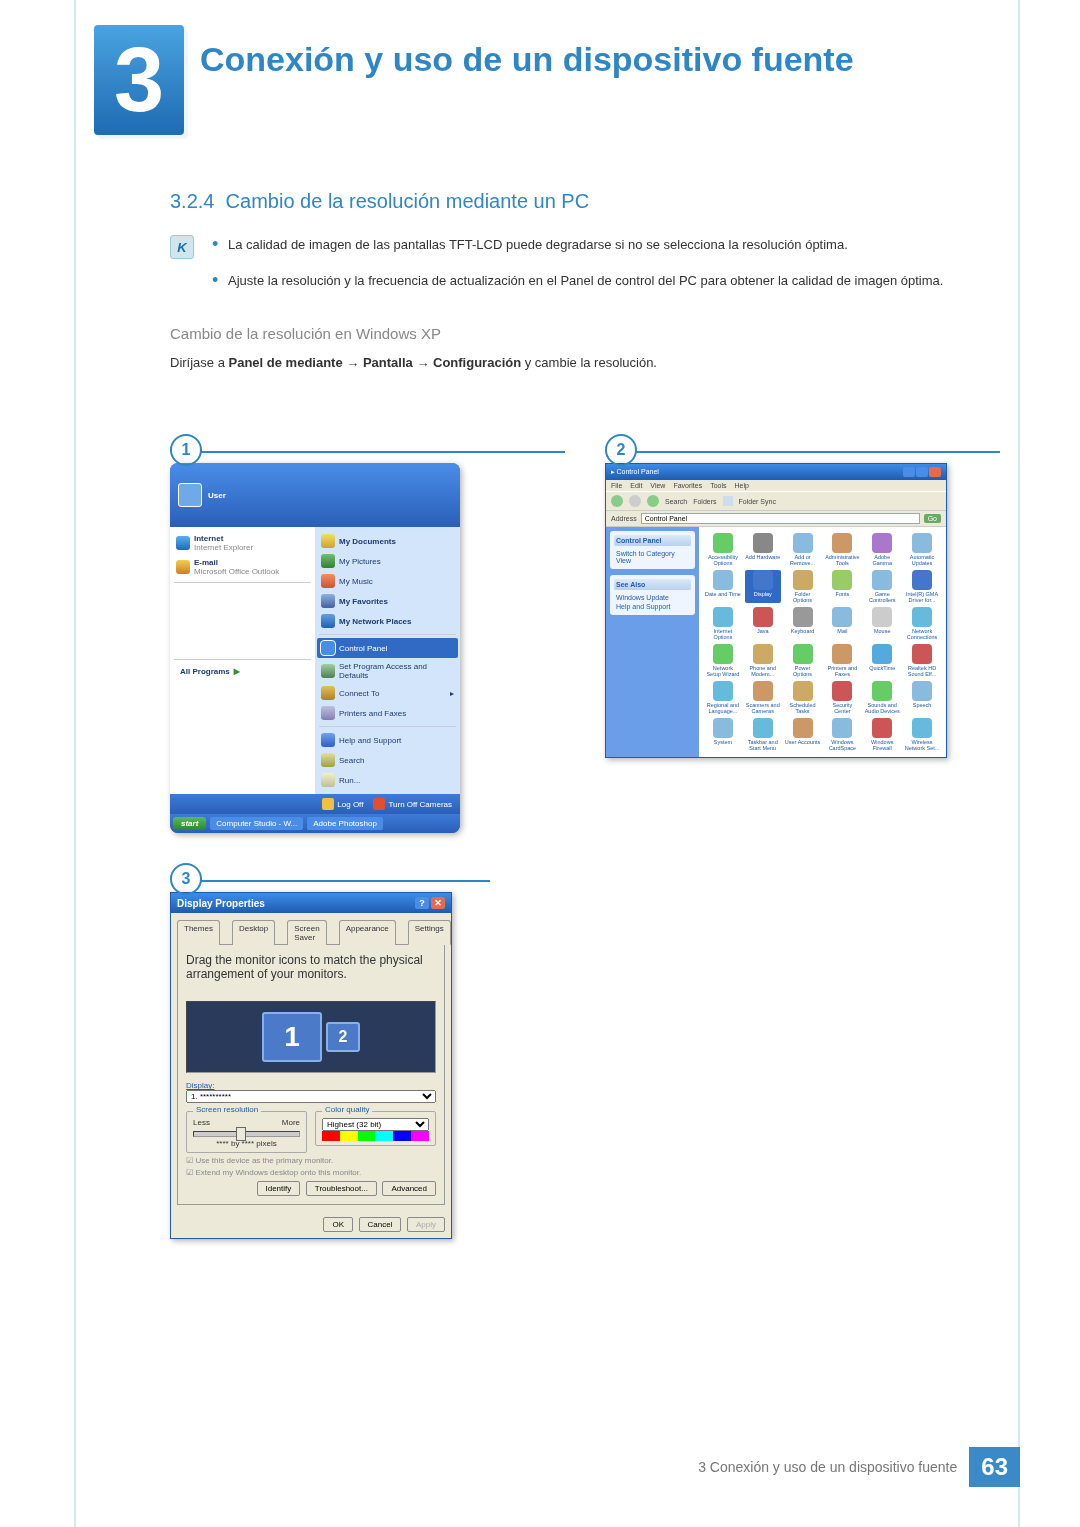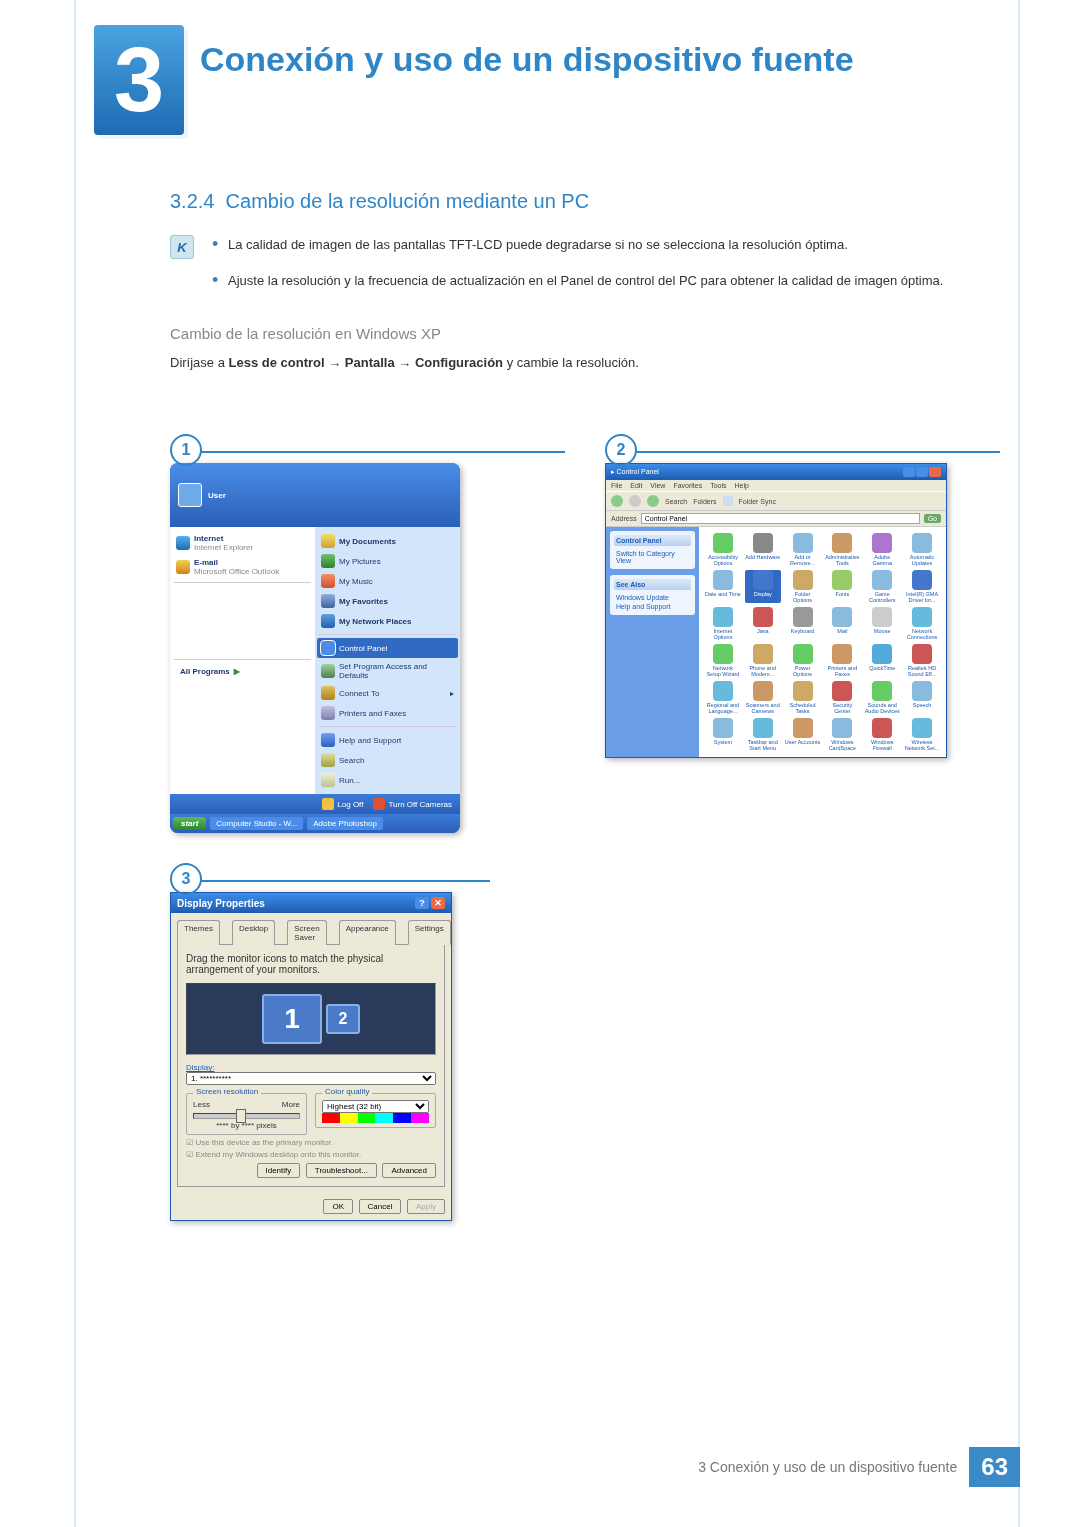--- a/index.html
+++ b/index.html
@@ -88,21 +88,21 @@
   
   .dp-window{width:280px;border:1px solid #1e5bb0;font-size:9px;background:#ece9d8;box-shadow:2px 2px 6px rgba(0,0,0,.3)}
   .dp-title{background:linear-gradient(#3d8de8,#1e5bb0);color:#fff;padding:4px 6px;display:flex;justify-content:space-between;align-items:center;font-size:10px;font-weight:bold}
   .dp-title .btns{display:flex;gap:2px}
   .dp-title .btns span{width:14px;height:12px;border-radius:2px;display:flex;align-items:center;justify-content:center;font-size:9px;color:#fff}
   .dp-help{background:#4a8de8}.dp-close{background:#e86a4a}
   .dp-tabs{display:flex;padding:6px 6px 0;gap:12px}
   .dp-tab{padding:3px 6px;border:1px solid #999;border-bottom:none;background:#ece9d8;border-radius:3px 3px 0 0;position:relative;top:1px;font-size:8px}
   .dp-tab.active{background:#ece9d8;border-bottom:1px solid #ece9d8;z-index:2}
   .dp-pane{margin:0 6px 6px;border:1px solid #999;padding:8px;background:#ece9d8}
-  .dp-instr{font-size:10px;margin-bottom:8px}
+  .dp-instr{font-size:12px;margin-bottom:20px}
   .dp-monitors{background:#2a3a5a;height:70px;border:1px inset #999;display:flex;align-items:center;justify-content:center;gap:4px;margin-bottom:8px}
   .dp-mon{background:#4a7ac8;border:2px solid #8ab0e8;color:#fff;font-size:28px;font-weight:bold;display:flex;align-items:center;justify-content:center;border-radius:3px}
   .dp-mon1{width:56px;height:46px}.dp-mon2{width:30px;height:26px;font-size:16px}
   .dp-group{border:1px solid #aaa;border-radius:2px;padding:6px 6px 4px;position:relative;margin-top:8px;font-size:8px}
   .dp-group legend{position:absolute;top:-7px;left:6px;background:#ece9d8;padding:0 3px;color:#1e5bb0}
   .dp-row{display:flex;gap:8px}
   .dp-col{flex:1}
   .dp-slider{height:4px;background:#ccc;border:1px inset #999;position:relative;margin:4px 0 2px}
   .dp-thumb{width:8px;height:12px;background:#ece9d8;border:1px solid #666;position:absolute;top:-5px;left:40%}
   select.dp-sel{width:100%;font-size:8px}
@@ -139,21 +139,21 @@
         <ul>
           <li>La calidad de imagen de las pantallas TFT-LCD puede degradarse si no se selecciona la resolución óptima.</li>
           <li>Ajuste la resolución y la frecuencia de actualización en el Panel de control del PC para obtener la calidad de imagen óptima.</li>
         </ul>
       </div>
     </div>
 
     <div class="subheading">Cambio de la resolución en Windows XP</div>
     <div class="body-text">
       <span>Diríjase a </span>
-      <b>Less de control</b><span class="arrow"> → </span>
+      <b>Panel de mediante</b><span class="arrow"> → </span>
       <b>Pantalla</b><span class="arrow"> → </span>
       <b>Configuración</b>
       <span> y cambie la resolución.</span>
     </div>
 
     <div class="figrow">
 
       <div class="fig">
         <div class="fig-num">1</div>
         <div class="fig-line"></div>

